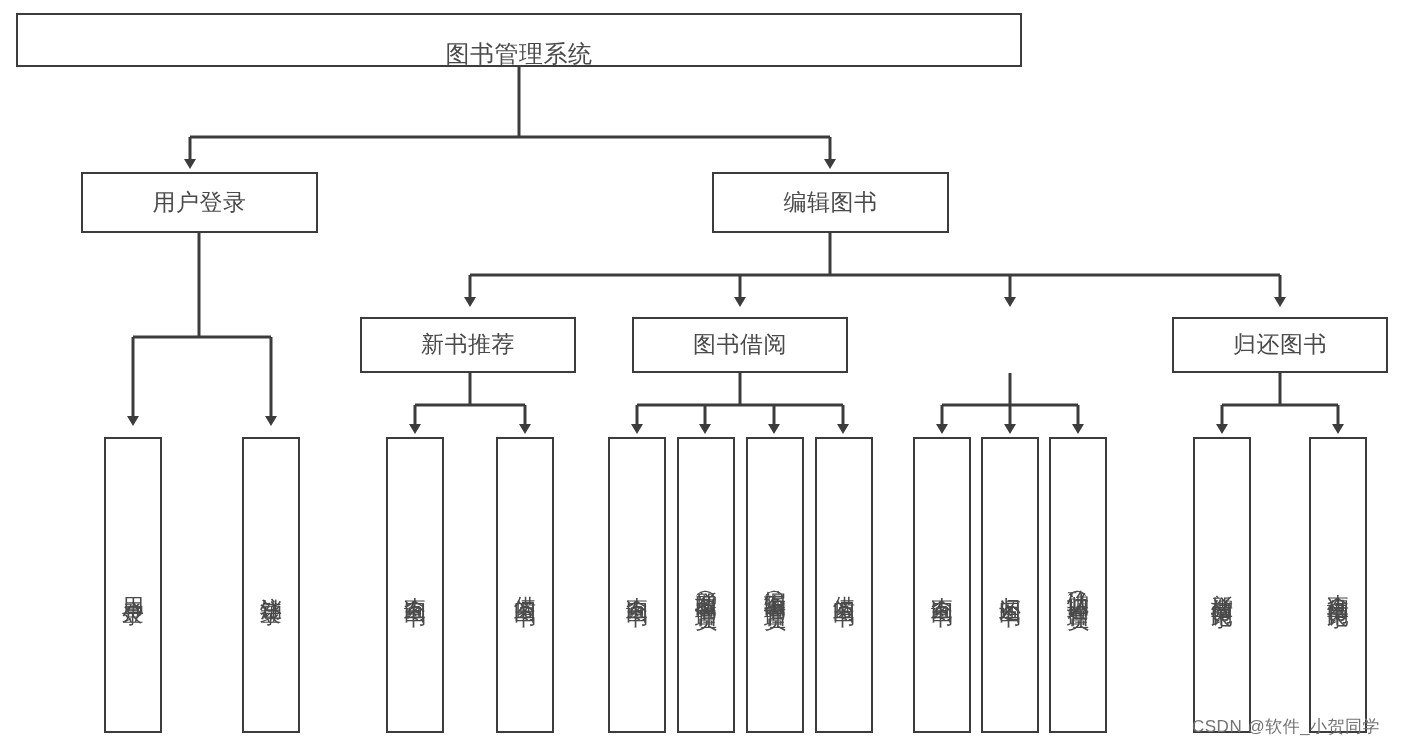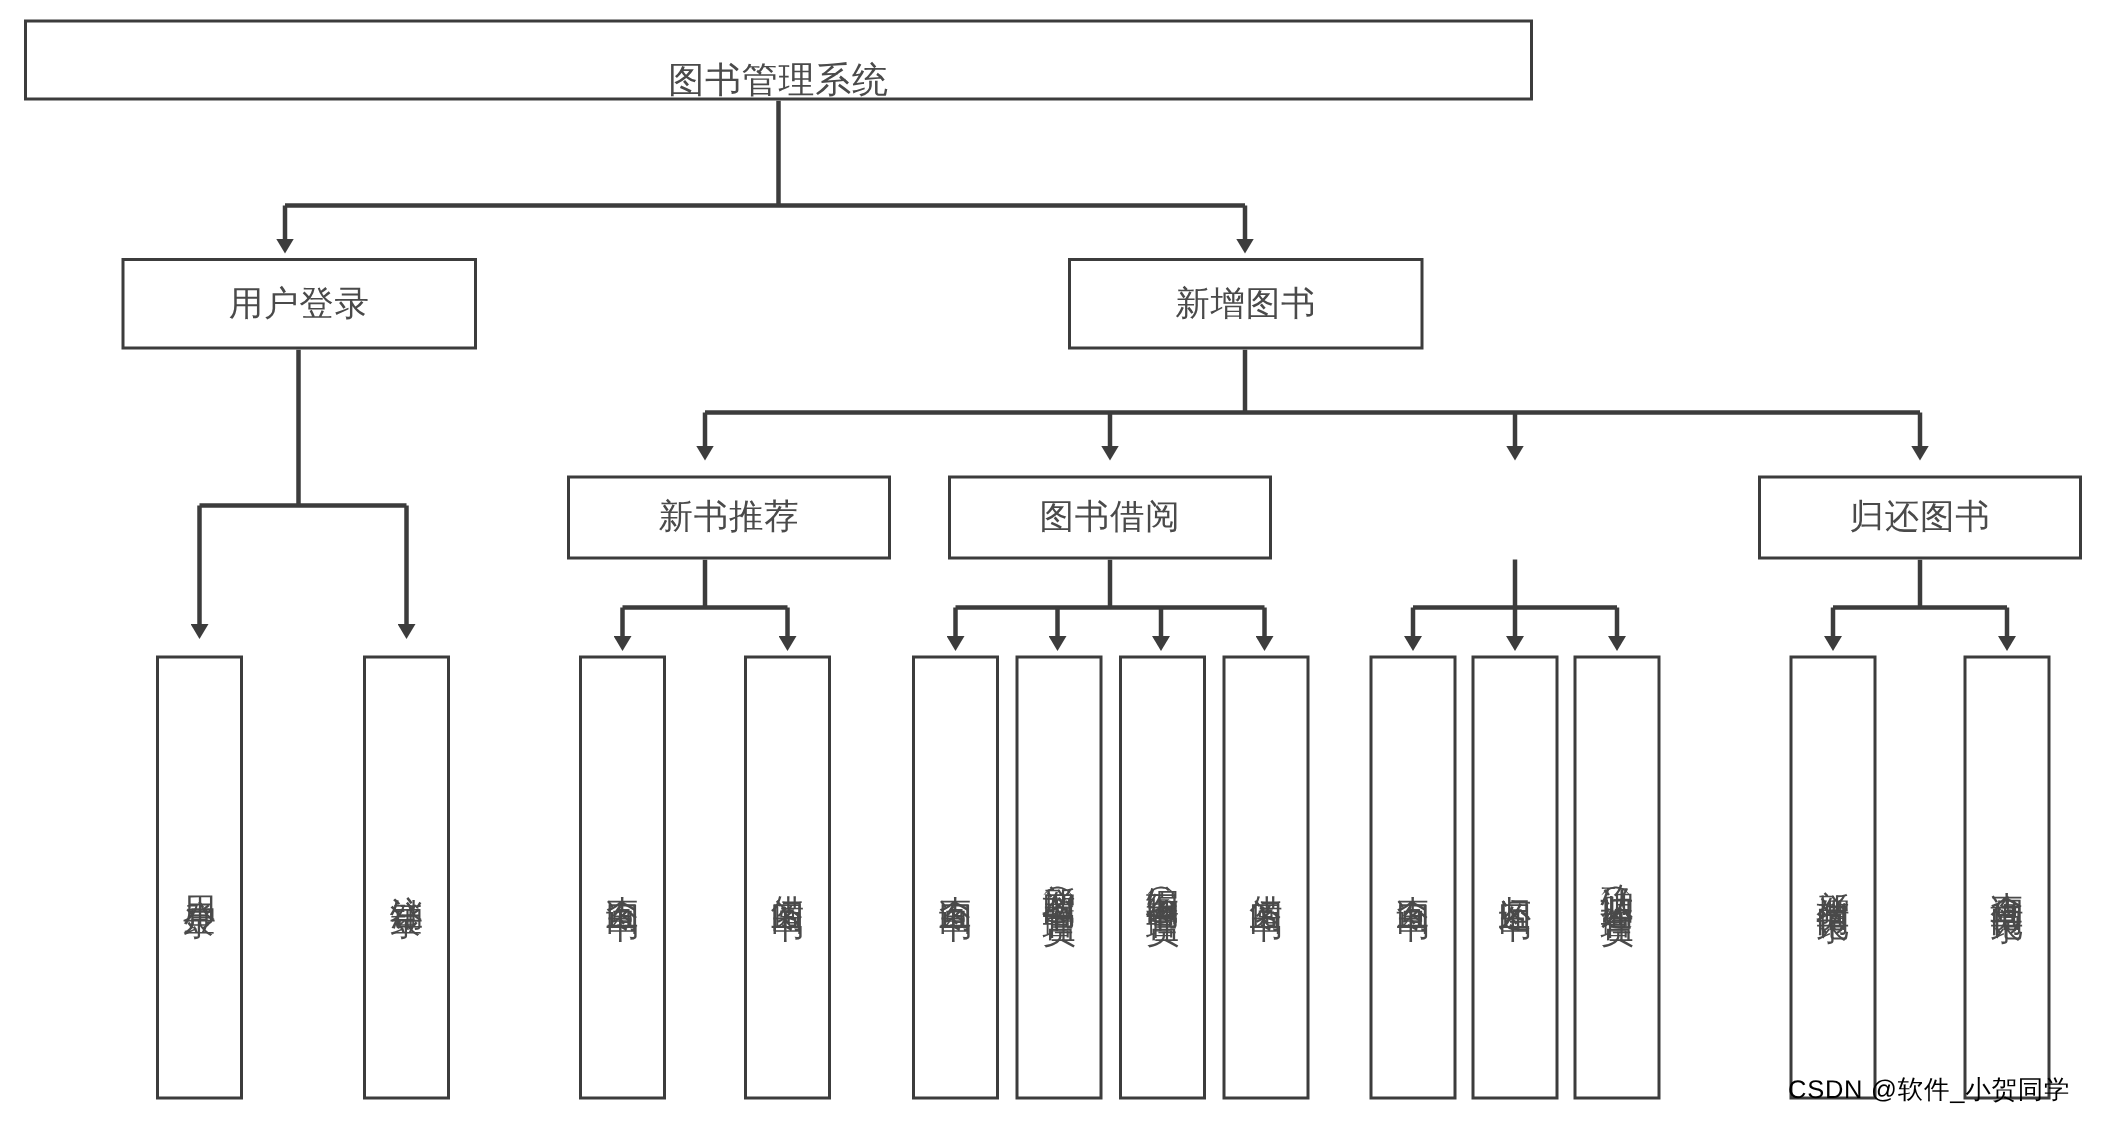--- a/index.html
+++ b/index.html
@@ -63,21 +63,21 @@
     writing-mode: vertical-rl;
     text-orientation: upright;
     font-size: 22px;
     line-height: 1;
     letter-spacing: 3px;
     white-space: nowrap;
   }
   .watermark {
     position: absolute;
     font-size: 17px;
-    color: #000000;
+    color: #737373;
     white-space: nowrap;
     z-index: 5;
     letter-spacing: 0.5px;
   }
 </style>
 </head>
 <body>
 
 <div id="canvas">
 
@@ -134,24 +134,24 @@
 
   <div class="node horiz root" style="left:16px; top:13px; width:1006px; height:54px;">
     <span class="label">图书管理系统</span>
   </div>
 
   <div class="node horiz" style="left:81px; top:172px; width:237px; height:61px;">
     <span class="label">用户登录</span>
   </div>
 
   <div class="node horiz" style="left:712px; top:172px; width:237px; height:61px;">
-    <span class="label">新增图书</span>
-  </div>
-
-  <div class="node horiz" style="left:378px; top:317px; width:216px; height:56px;">
+    <span class="label">编辑图书</span>
+  </div>
+
+  <div class="node horiz" style="left:360px; top:317px; width:216px; height:56px;">
     <span class="label">新书推荐</span>
   </div>
 
   <div class="node horiz" style="left:632px; top:317px; width:216px; height:56px;">
     <span class="label">图书借阅</span>
   </div>
 
 
   <div class="node horiz" style="left:1172px; top:317px; width:216px; height:56px;">
     <span class="label">归还图书</span>

